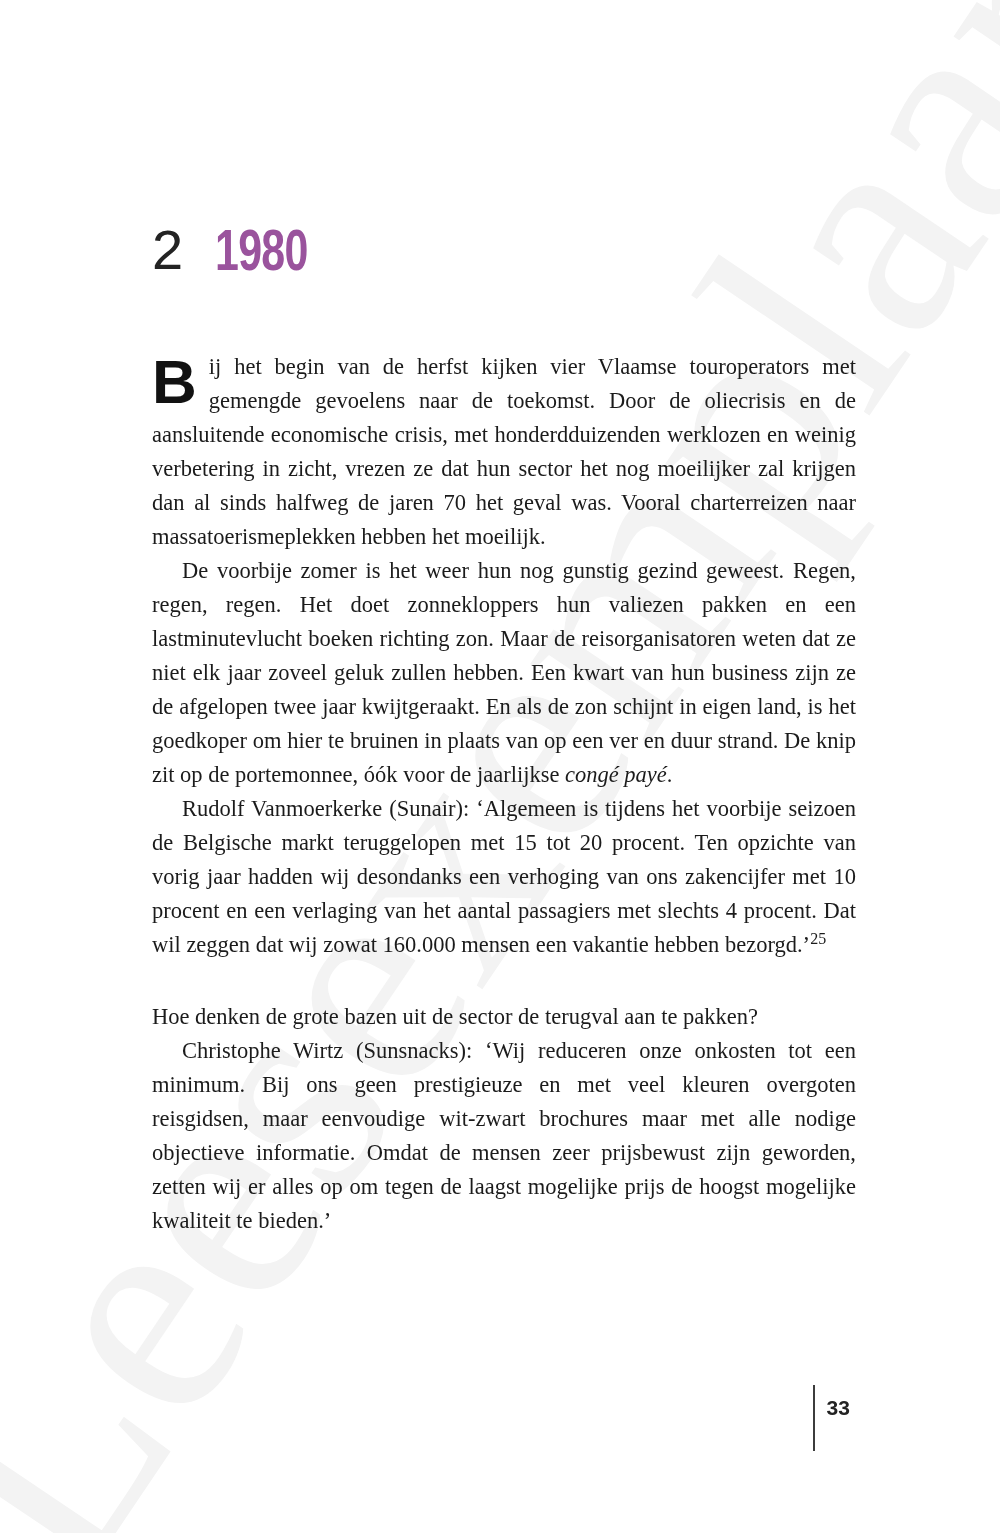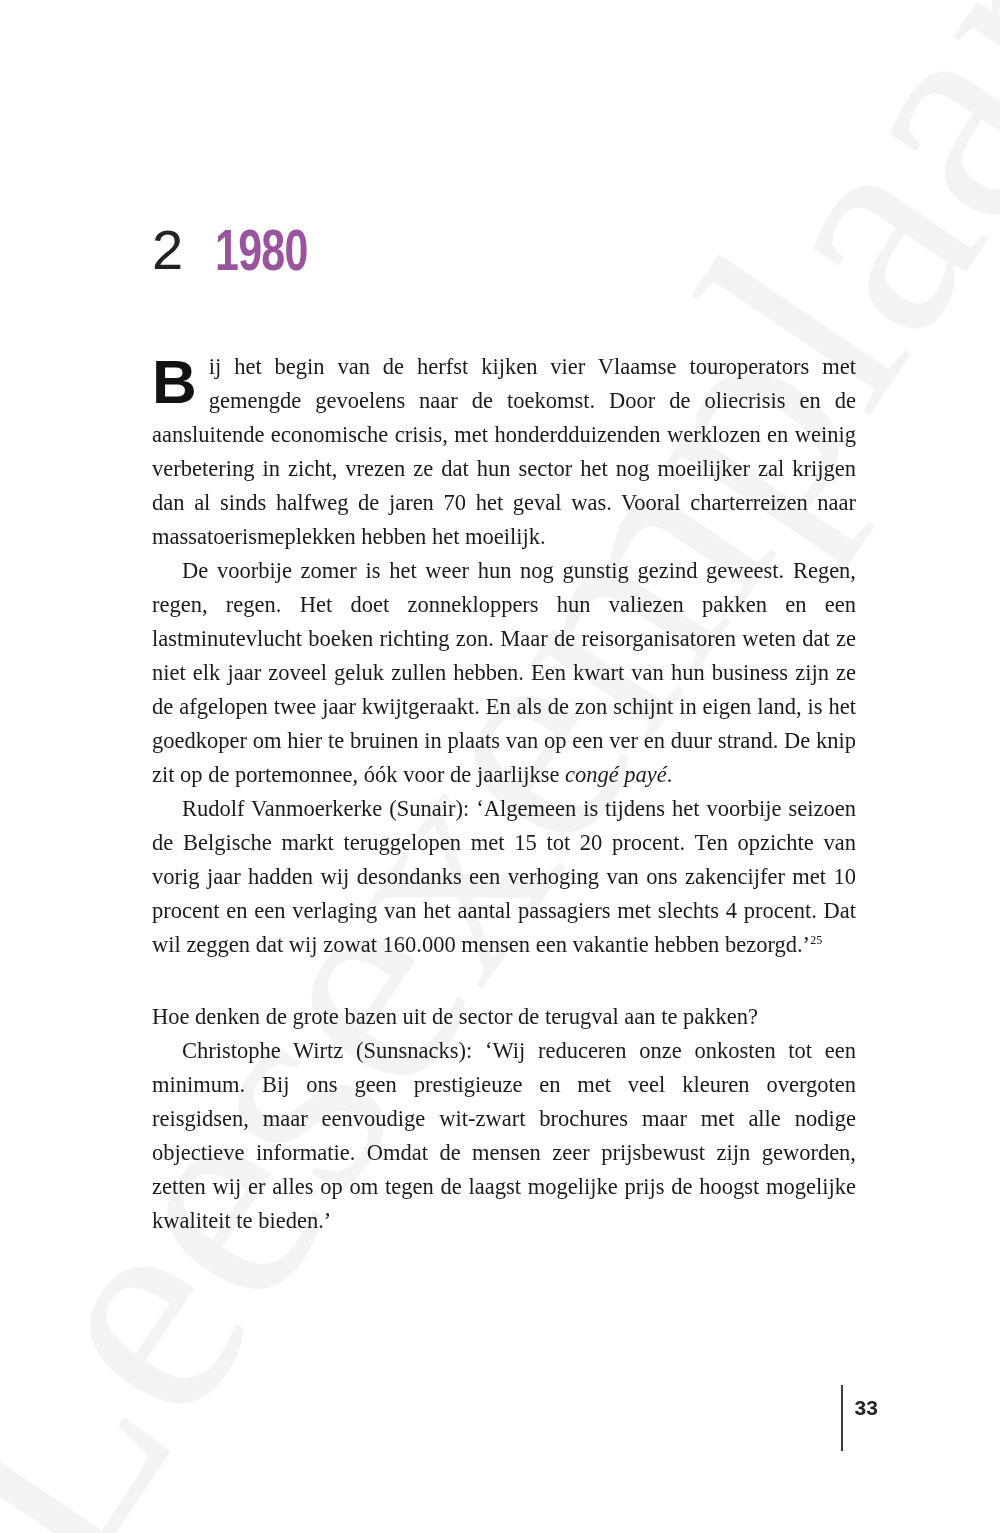--- a/index.html
+++ b/index.html
@@ -78,30 +78,30 @@
   .dropcap {
     float: left;
     font-family: "Liberation Sans", sans-serif;
     font-weight: 900;
     font-size: 62px;
     line-height: 58px;
     padding: 3px 12px 0 0;
     color: #121212;
   }
   .footnote-ref {
-    font-size: 12px;
+    font-size: 16px;
     line-height: 0;
     vertical-align: 8px;
     letter-spacing: 0;
   }
   em.italic-phrase {
   }
   .pagenum-block {
     position: absolute;
-    left: 841px;
+    left: 813px;
     top: 1385px;
     display: flex;
     align-items: flex-start;
     z-index: 1;
   }
   .pagenum-rule {
     width: 1.5px;
     height: 66px;
     background: #3c3c3c;
   }

